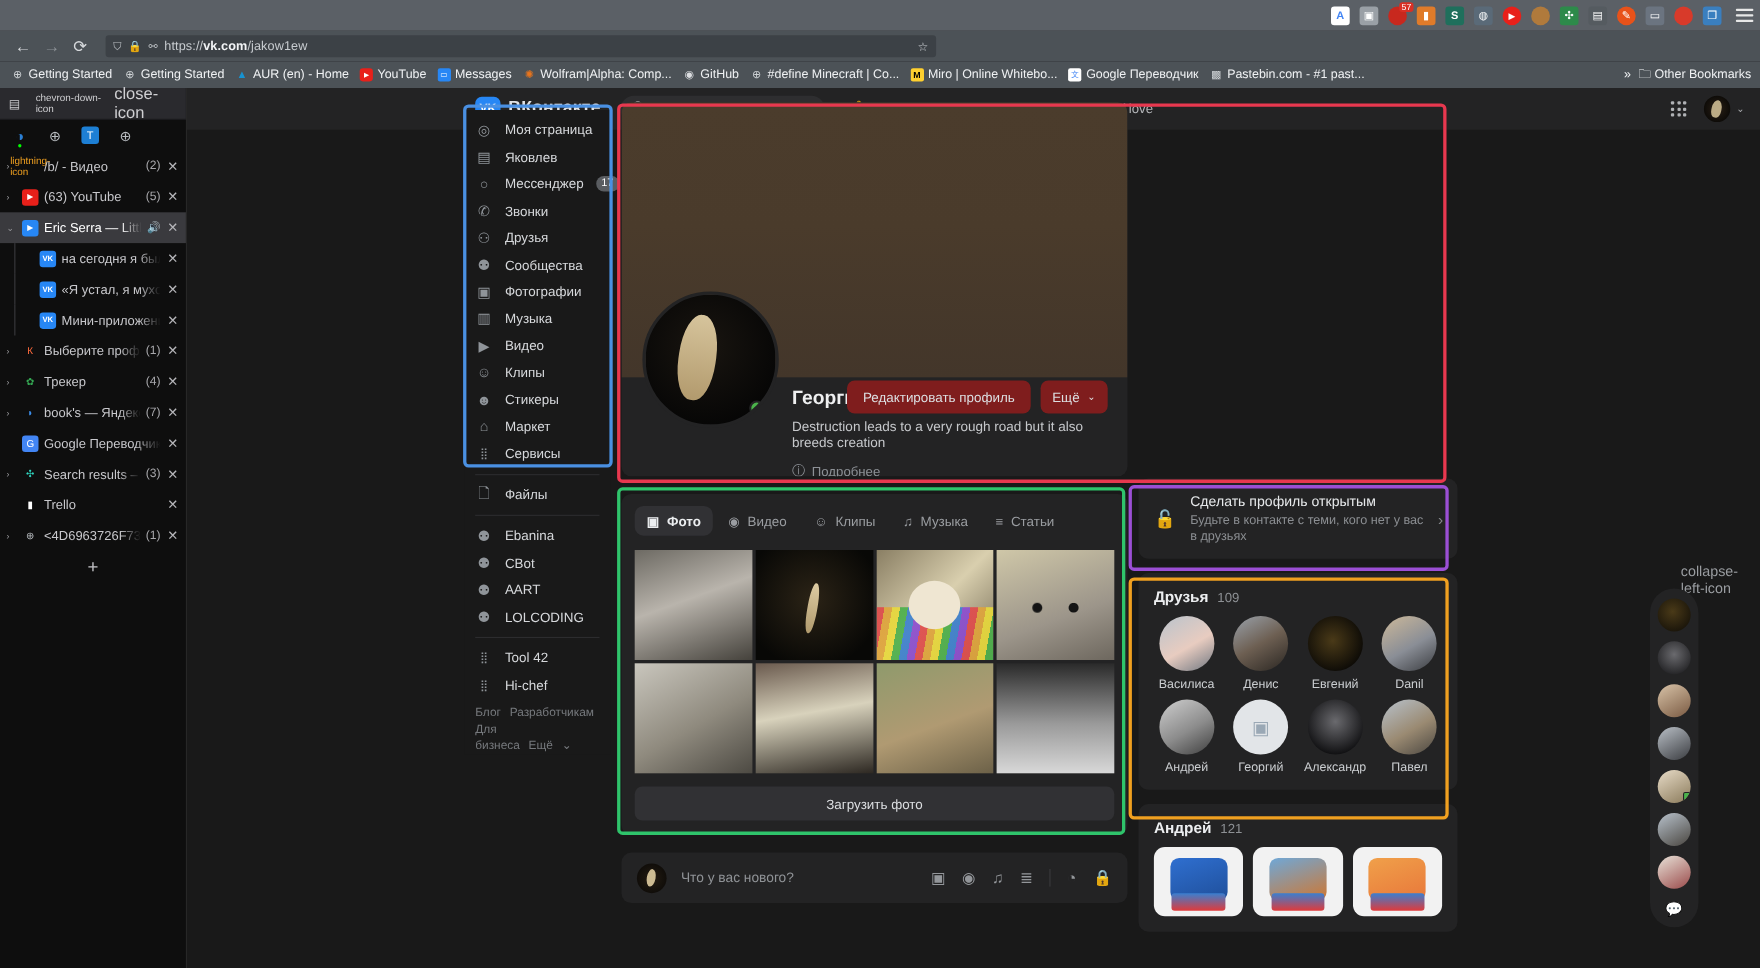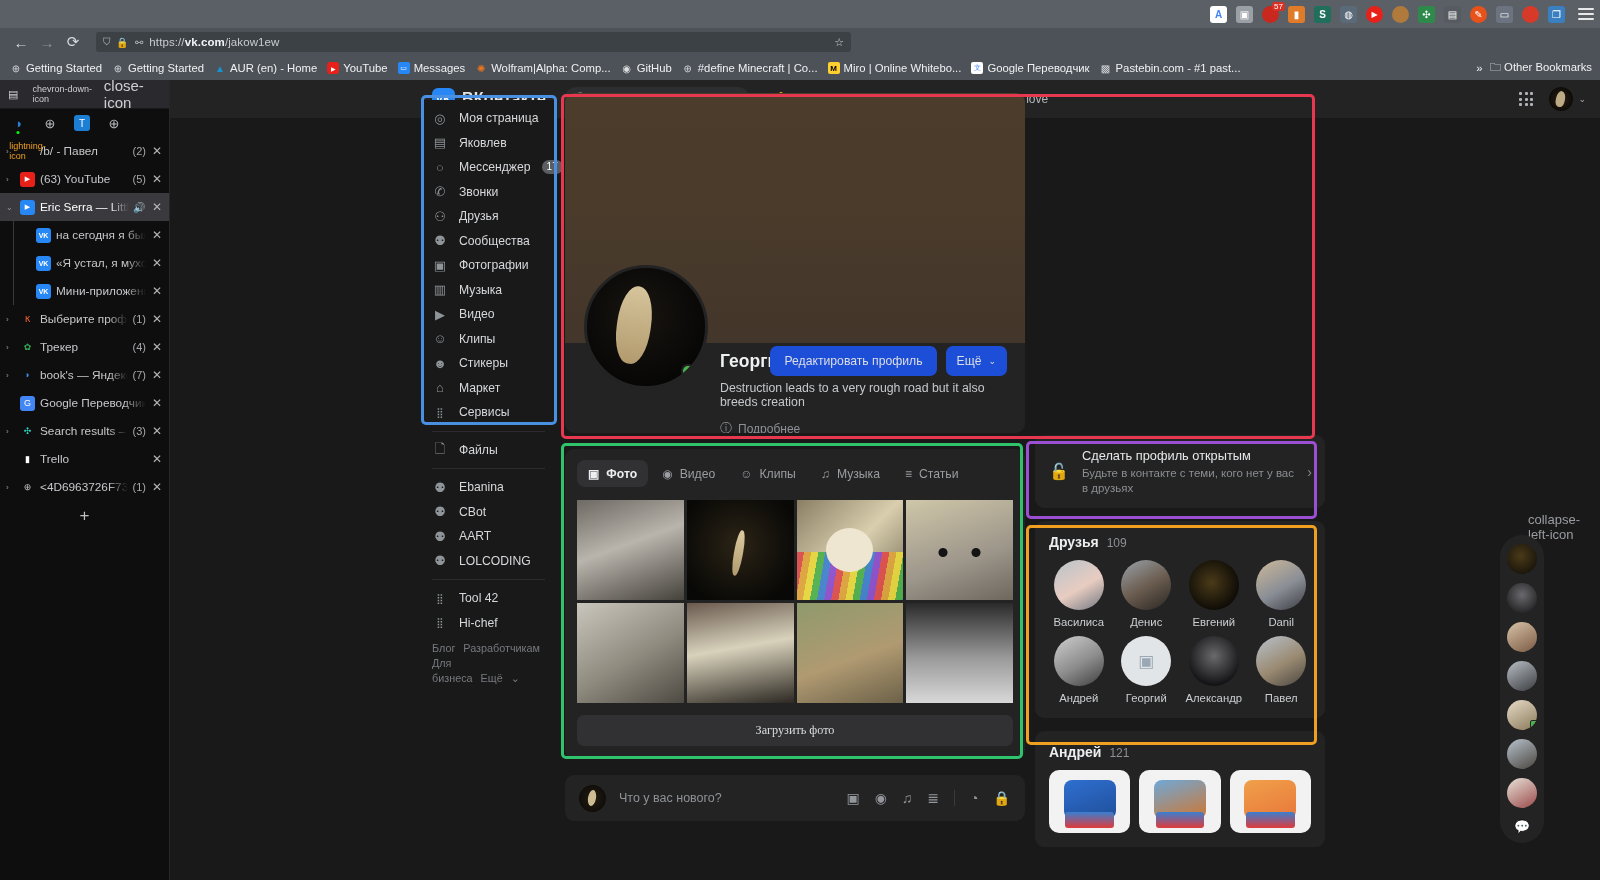--- a/index.html
+++ b/index.html
@@ -128,31 +128,31 @@
     background: radial-gradient(circle at 45% 40%, #191510 0%, #050505 80%);
     border: 3px solid #232324; overflow: hidden;
   }
   .hydra { position:absolute; left: 30px; top: 18px; width: 34px; height: 78px; background: linear-gradient(180deg,#d6c49c,#b29a6d); border-radius: 48% 48% 46% 46%; transform: rotate(8deg); }
   .online-dot { position: absolute; right: 10px; bottom: 8px; width: 14px; height: 14px; border-radius: 50%; background: #4bb34b; border: 2.5px solid #232324;}
   .prof-info { position: absolute; left: 155px; top: 258px; }
   .prof-name { font-size: 17.5px; font-weight: 700; color: #eff0f1; display: flex; align-items: center; gap: 8px;}
   .prof-status { font-size: 12.3px; color: #c6c8cb; margin-top: 9px; }
   .prof-more { font-size: 12px; color: #8d9196; margin-top: 11px; display: flex; align-items: center; gap: 6px;}
   .prof-actions { position: absolute; right: 18px; top: 253px; display: flex; gap: 9px; }
-  .btn { background: #1d4ed8; color: #dcdee1; border-radius: 7px; font-size: 12.2px; height: 30px; display: flex; align-items: center; padding: 0 14px; white-space: nowrap;}
+  .btn { background: #7f1d1d; color: #dcdee1; border-radius: 7px; font-size: 12.2px; height: 30px; display: flex; align-items: center; padding: 0 14px; white-space: nowrap;}
   .btn.more { gap: 7px; padding: 0 11px;}
 
   .media-card { background: #232324; border-radius: 9px; margin-top: 16px; padding: 11px 0 13px; }
   .media-tabs { display: flex; gap: 3px; padding: 0 12px; }
   .mtab { display: flex; align-items: center; gap: 7px; height: 27px; padding: 0 11px; border-radius: 8px; font-size: 12.2px; color: #9a9da1; }
   .mtab.active { background: #313134; color: #eceef0; font-weight: 700; }
   .photo-grid { display: grid; grid-template-columns: repeat(4, 1fr); gap: 3px; margin: 13px 12px 0; }
   .ph { height: 100px; background: #2c2c2e; overflow: hidden; position: relative; }
   .media-btns { display: flex; gap: 11px; margin: 12px 12px 0; }
-  .media-btns .btn { flex: 1; justify-content: center; background: #313134; height: 31px; font-family: Liberation Serif, serif; }
+  .media-btns .btn { flex: 1; justify-content: center; background: #313134; height: 31px; }
 
   .compose { background: #232324; border-radius: 9px; margin-top: 16px; height: 46px; display: flex; align-items: center; padding: 0 14px; gap: 13px;}
   .compose .ava { width: 27px; height: 27px; border-radius: 50%; background: radial-gradient(circle, #241c12, #080706); position: relative; overflow:hidden;}
   .compose .ava::after { content:""; position:absolute; left:9px; top:5px; width:8px; height:16px; background:#cdbb92; border-radius:50%; transform:rotate(10deg);}
   .compose .ph-text { font-size: 12.5px; color: #8f9296; }
   .compose-icons { margin-left: auto; display: flex; align-items: center; gap: 15px; color: #93969a; font-size: 14px; }
   .compose-icons .divider { width: 1px; height: 16px; background: #3a3a3c; }
 
   .posts-tabs { background: #232324; border-radius: 9px; margin-top: 15px; height: 42px; display: flex; align-items: center; padding: 0 15px; gap: 20px; position: relative;}
   .ptab { font-size: 12.4px; color: #93969a; position: relative; height: 42px; display:flex; align-items:center;}
@@ -300,21 +300,21 @@
     <div class="tst-pinned" id="tst-pinned">
         <span class="pin active" style="color: rgb(43, 127, 212);">◑<i class="dot"></i></span>
         <span class="pin" style="color: rgb(185, 189, 193);">⊕</span>
         <span class="pin sel">T</span>
         <span class="pin" style="color: rgb(185, 189, 193);">⊕</span>
       </div>
     <div id="tst-tabs">
         <div class="tab">
           <span class="tw">›</span>
           <span class="fav" style="color: rgb(240, 160, 32);">lightning-icon</span>
-          <span class="label">/b/ - Павел</span>
+          <span class="label">/b/ - Видео</span>
           <span class="cnt">(2)</span>
           <span class="x">✕</span>
         </div>
         <div class="tab">
           <span class="tw">›</span>
           <span class="fav" style="color: rgb(255, 255, 255); background: rgb(232, 32, 26); font-size: 7px;">▶</span>
           <span class="label">(63) YouTube</span>
           <span class="cnt">(5)</span>
           <span class="x">✕</span>
         </div>

